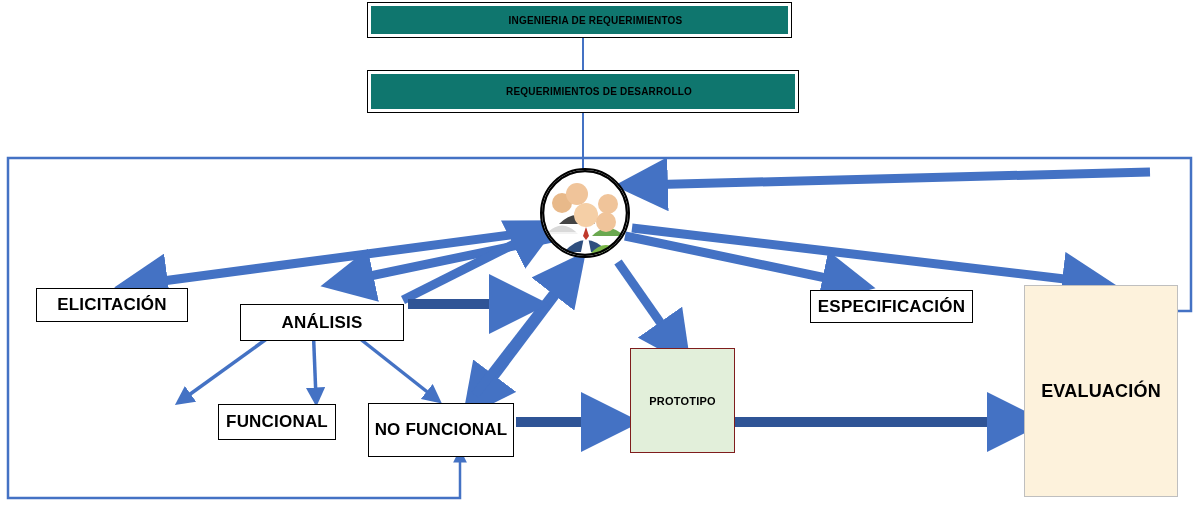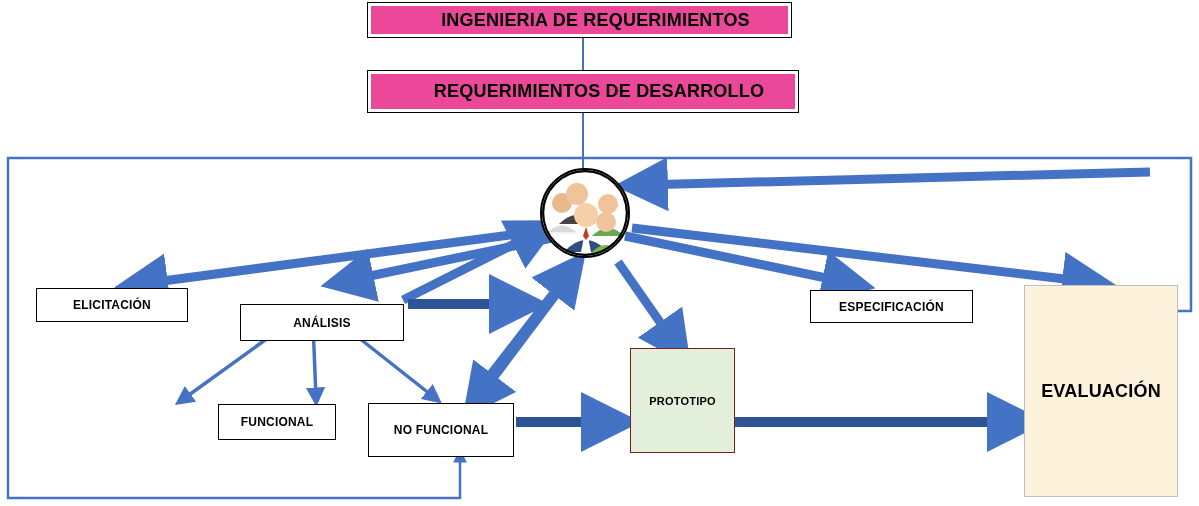--- a/index.html
+++ b/index.html
@@ -37,31 +37,31 @@
     letter-spacing: 0.2px;
   }
   .node-title {
     border: 1px solid #000000;
     background: #ffffff;
     padding: 3px;
   }
   .node-title .inner {
     width: 100%;
     height: 100%;
-    background: #ec4899;
+    background: #0f766e;
     display: flex;
     align-items: center;
     justify-content: center;
-    font-size: 18px;
+    font-size: 10px;
     padding-left: 32px;
   }
   .node-box {
     border: 1px solid #000000;
     background: #ffffff;
-    font-size: 12px;
+    font-size: 17px;
   }
   .node-proto {
     border: 1px solid #7f1d1d;
     background: #e2efda;
     font-size: 11px;
   }
   .node-eval {
     border: 1px solid #bfbfbf;
     background: #fdf2dc;
     font-size: 18px;

